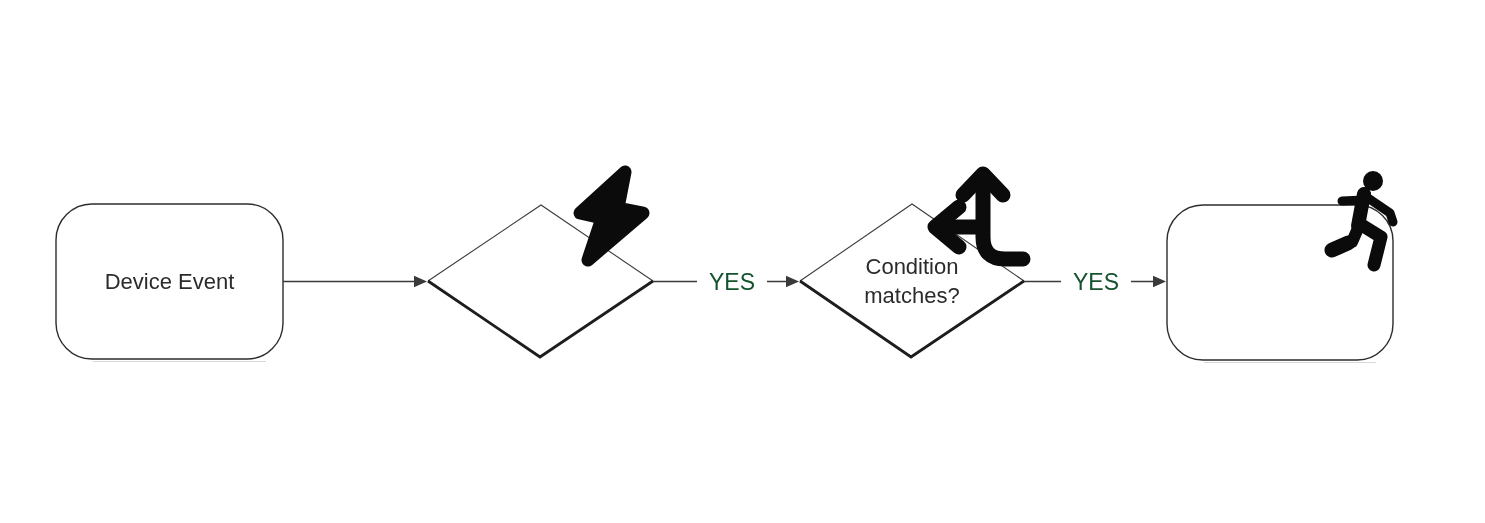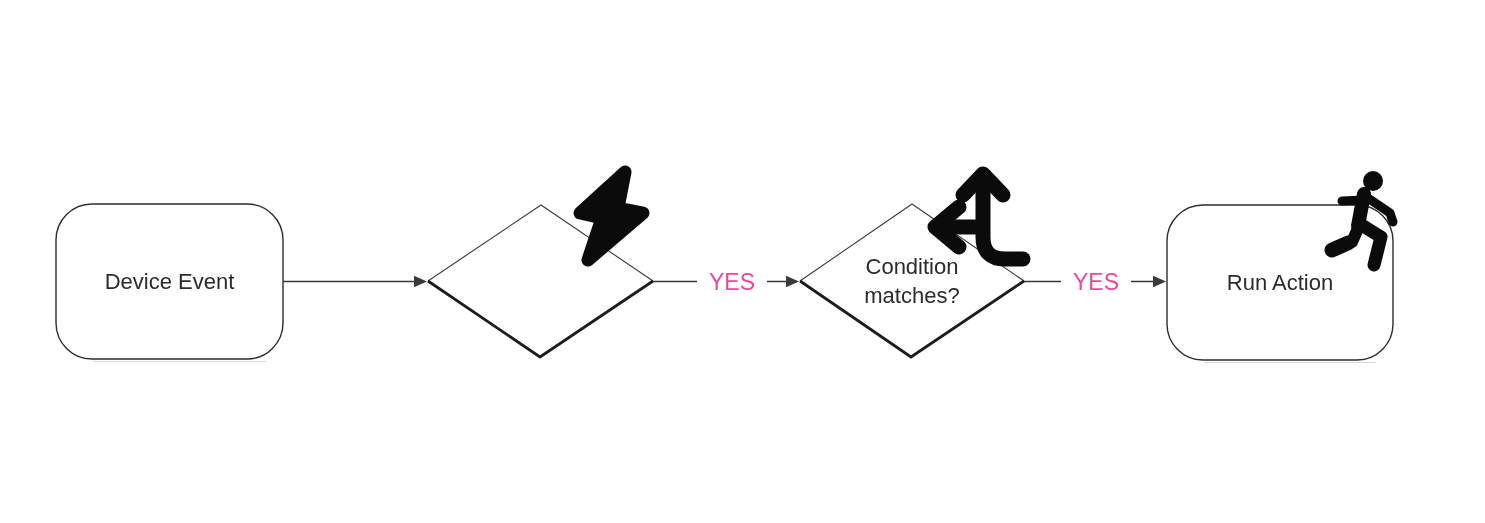--- a/index.html
+++ b/index.html
@@ -33,21 +33,21 @@
   }
   .diamond-label {
     white-space: pre-line;
   }
   .edge-label {
     position: absolute;
     display: flex;
     align-items: center;
     justify-content: center;
     background: #ffffff;
-    color: #ec4899;
+    color: #14532d;
     font-size: 23px;
     line-height: 28px;
     pointer-events: none;
   }
 </style>
 </head>
 <body>
 
 <div class="canvas">
 
@@ -115,15 +115,14 @@
   <div class="node-label" style="left:56px; top:204px; width:227px; height:155px;">Device Event</div>
 
 
   <div class="edge-label" style="left:697px; top:267px; width:70px; height:30px;">YES</div>
 
   <div class="node-label diamond-label" style="left:800px; top:204px; width:224px; height:153px;">Condition
 matches?</div>
 
   <div class="edge-label" style="left:1061px; top:267px; width:70px; height:30px;">YES</div>
 
-  <div class="node-label" style="left:1167px; top:205px; width:226px; height:155px;">Run Action</div>
 
 </div>
 
 </body></html>

